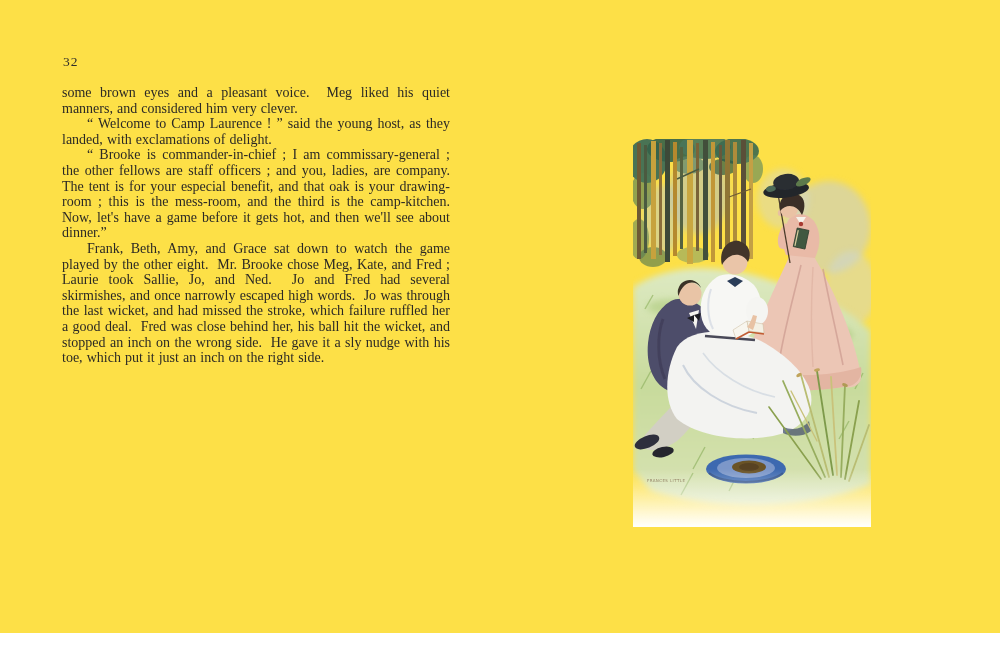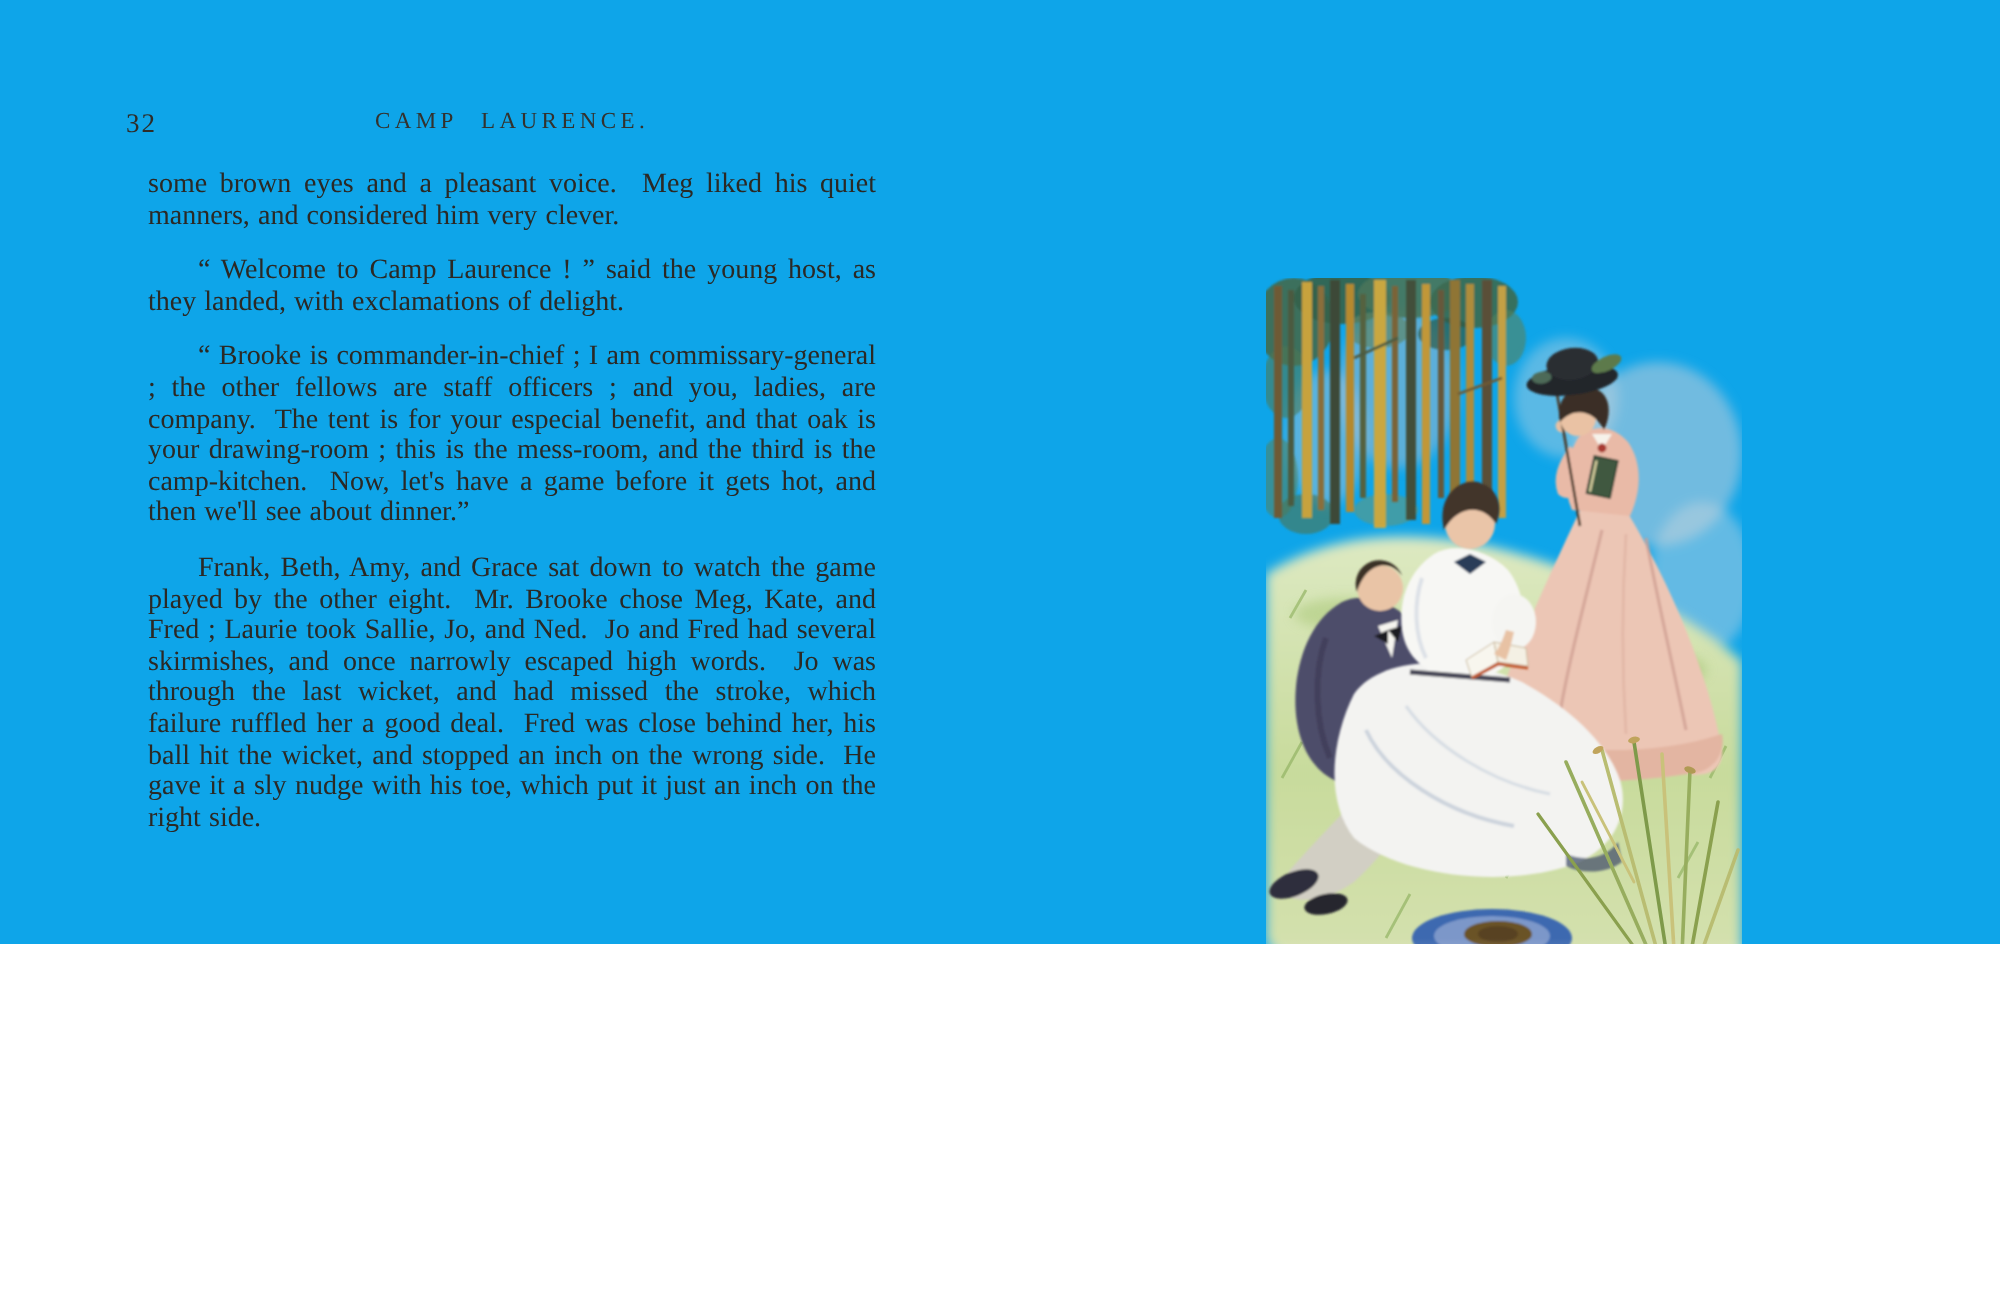--- a/index.html
+++ b/index.html
@@ -1,48 +1,47 @@
 <!DOCTYPE html>
 <html><head>
 <meta charset="utf-8">
 <style>
   html,body{margin:0;padding:0;background:#ffffff;}
   #spread{
-    position:relative;width:1000px;height:472px;background:#0ea5e9;overflow:hidden;
+    position:relative;width:1000px;height:633px;background:#fde047;overflow:hidden;
     font-family:"Liberation Serif", serif;color:#2b2925;
   }
   
   .left-page{position:absolute;left:62px;top:54px;width:388px;}
   .page-header{position:relative;height:15px;margin-bottom:16px;}
   .page-number{
     position:absolute;left:1px;top:0;font-size:13.5px;letter-spacing:1px;color:#2f2d29;
   }
   .running-title{
     position:absolute;left:0;right:0;top:1px;text-align:center;
     font-size:11.5px;letter-spacing:2.2px;word-spacing:7px;color:#34322d;
   }
   .text-column{width:388px;font-size:14px;line-height:15.6px;}
   .text-column p{
-    margin:12px;padding:0;text-indent:25px;text-align:justify;
+    margin:0;padding:0;text-indent:25px;text-align:justify;
     white-space:pre-wrap;word-spacing:0.04em;
   }
   .text-column p.first{text-indent:0;}
   
   .plate{position:absolute;left:633px;top:139px;width:238px;height:388px;}
   .plate svg{display:block;width:238px;height:388px;}
 </style>
 </head>
 <body>
 
 <div id="spread">
 
   <div class="left-page">
     <div class="page-header">
       <span class="page-number">32</span>
-      <span class="running-title">CAMP LAURENCE.</span>
     </div>
     <div class="text-column">
         <p class="first">some brown eyes and a pleasant voice.  Meg liked his quiet manners, and considered him very clever.</p>
         <p>“ Welcome to Camp Laurence ! ” said the young host, as they landed, with exclamations of delight.</p>
         <p>“ Brooke is commander-in-chief ; I am commissary-general ; the other fellows are staff officers ; and you, ladies, are company.  The tent is for your especial benefit, and that oak is your drawing-room ; this is the mess-room, and the third is the camp-kitchen.  Now, let's have a game before it gets hot, and then we'll see about dinner.”</p>
         <p>Frank, Beth, Amy, and Grace sat down to watch the game played by the other eight.  Mr. Brooke chose Meg, Kate, and Fred ; Laurie took Sallie, Jo, and Ned.  Jo and Fred had several skirmishes, and once narrowly escaped high words.  Jo was through the last wicket, and had missed the stroke, which failure ruffled her a good deal.  Fred was close behind her, his ball hit the wicket, and stopped an inch on the wrong side.  He gave it a sly nudge with his toe, which put it just an inch on the right side.</p>
       </div>
   </div>
 
   <div class="plate">

